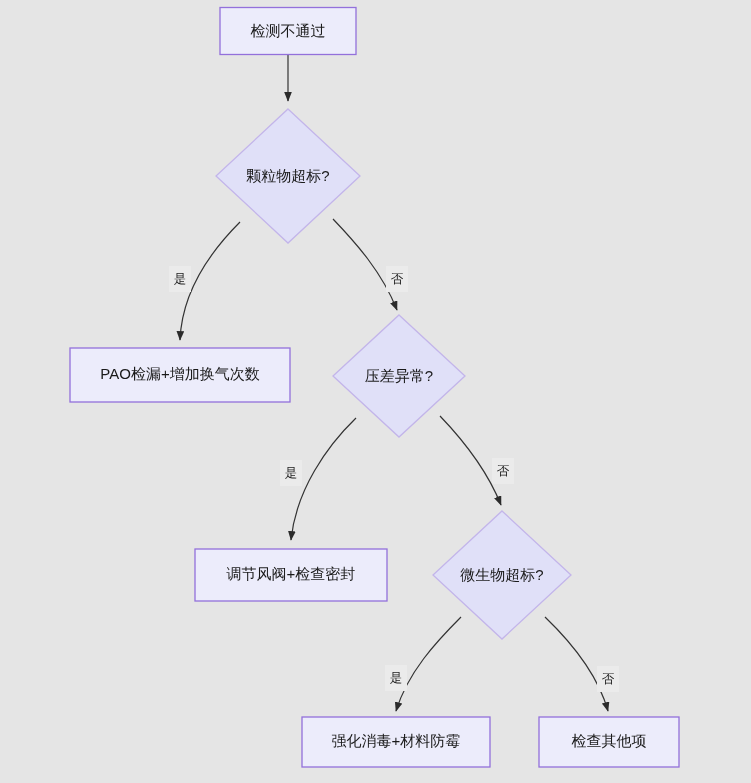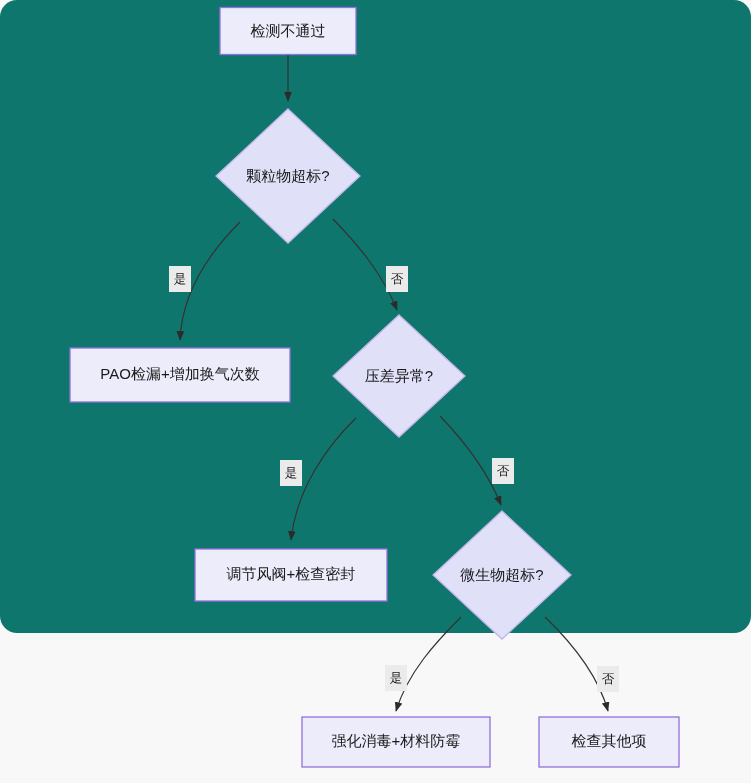--- a/index.html
+++ b/index.html
@@ -9,23 +9,22 @@
   }
   body {
     width: 751px;
     height: 783px;
     font-family: "Liberation Sans", "DejaVu Sans", sans-serif;
     overflow: hidden;
   }
   #flowchart-root {
     position: relative;
     width: 751px;
-    height: 633px;
-    background: #0f766e;
-    border-radius: 17px;
+    height: 783px;
+    background: #e5e5e5;
   }
   svg.diagram {
     position: absolute;
     top: 0;
     left: 0;
     width: 751px;
     height: 783px;
     display: block;
   }
   .node-rect {

